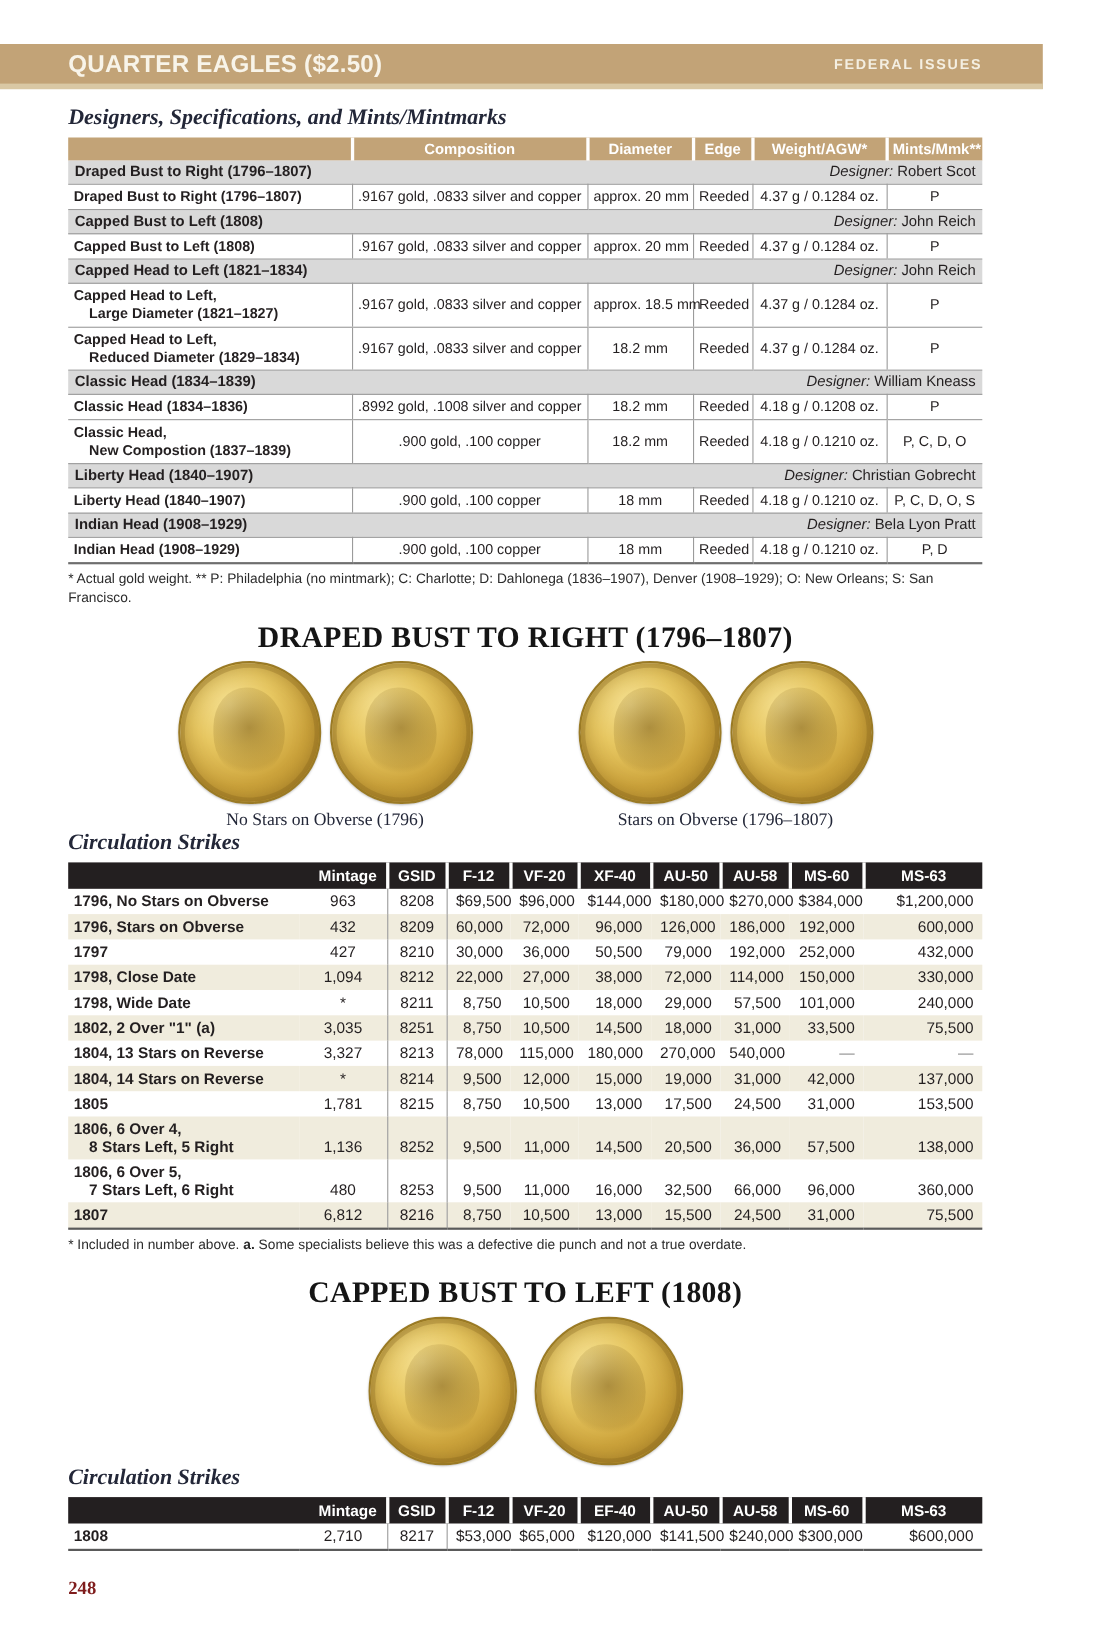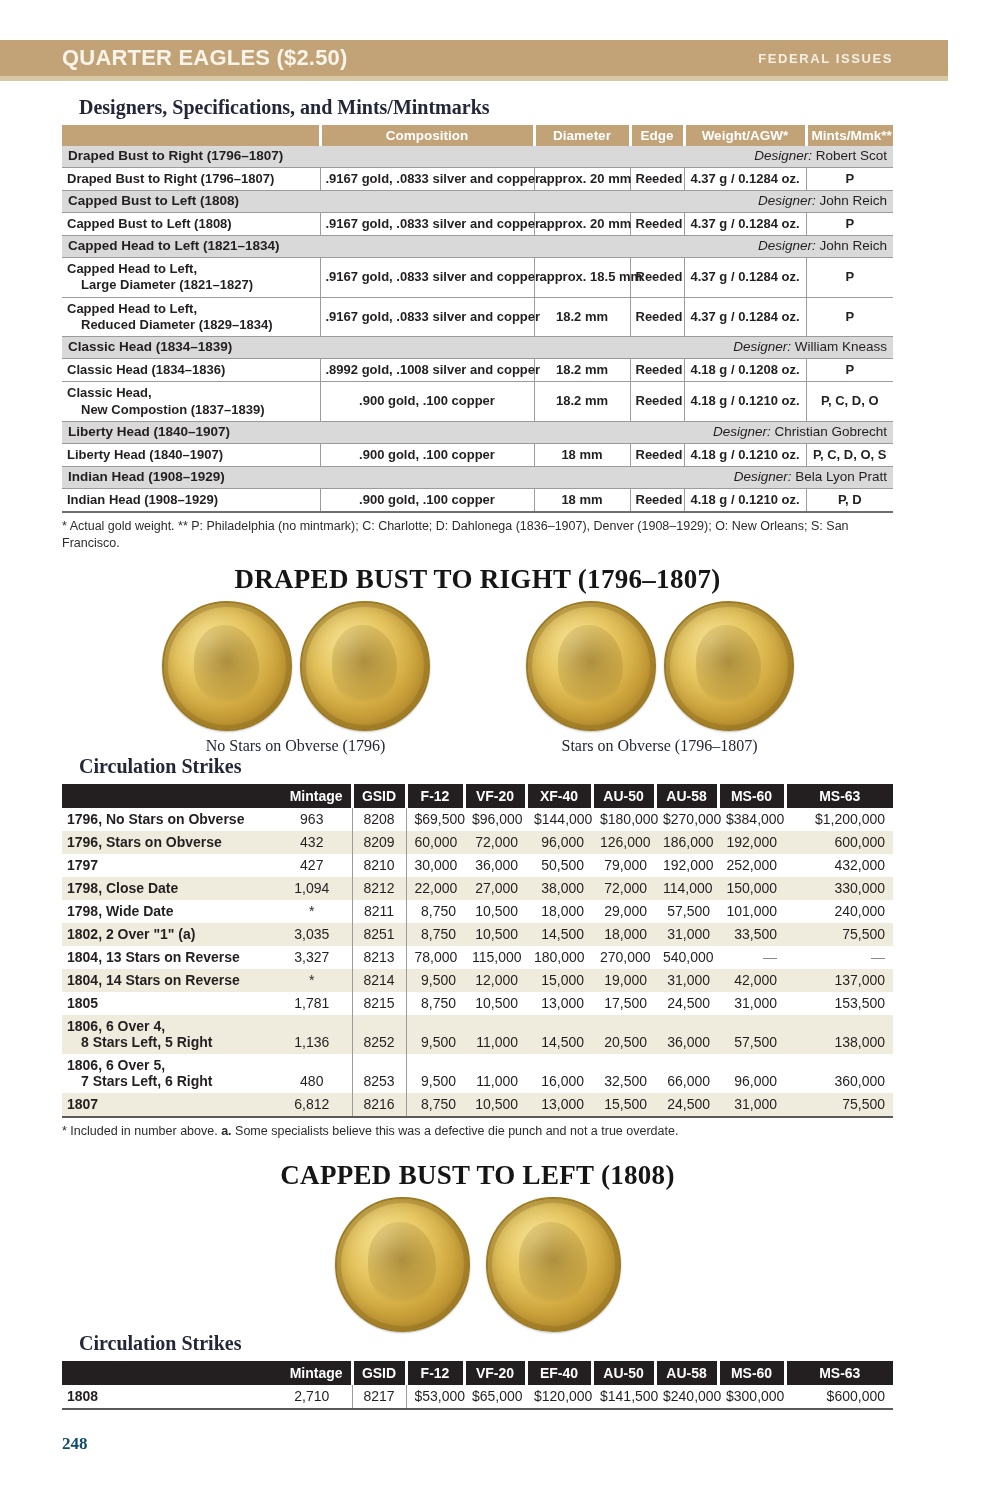--- a/index.html
+++ b/index.html
@@ -11,26 +11,26 @@
   .band { position:absolute; top:40px; left:0; width:1000px; height:41px;
           background:#c2a377; border-bottom:5px solid #d9c8a4;
           display:flex; align-items:center; justify-content:space-between;
           padding:0 107px 0 62px; }
   .band-title { color:#f8f4e9; font-size:22px; font-weight:bold; letter-spacing:.2px; }
   .band-right { color:#f4efe2; font-size:13px; font-weight:bold; letter-spacing:1.6px; }
 
   .content { position:absolute; left:62px; top:96px; width:831px; }
 
   h2.sub { font-family:"Liberation Serif", serif; font-size:20px; font-weight:bold;
-           color:#232738; margin:0 0 6px 17px; }
+           color:#232738; margin:0 0 6px 0;font-style:italic; }
 
   
   table { border-collapse:collapse; width:831px; table-layout:fixed; }
   .spec td { font-size:13px; line-height:1.25; padding:3px 5px;
-             border-bottom:1px solid #9b9b9b; vertical-align:middle;font-weight:bold; }
+             border-bottom:1px solid #9b9b9b; vertical-align:middle; }
   .spec .hd th { background:#c2a377; color:#fff; font-size:13.5px; font-weight:bold;
                  padding:3px 4px; text-align:center; border-left:3px solid #fff; }
   .spec .hd th:first-child { border-left:none; }
   .spec .sec td { background:#d9d9d9; font-weight:bold; font-size:13.5px; padding:2px 6px; }
   .spec .sec .sec-designer { float:right; font-weight:normal; }
   .spec .sec .sec-designer i { font-style:italic;text-align:center; }
   .spec td.cn { font-weight:bold; text-align:left; }
   .spec td.cn .ln2 { padding-left:14px; font-weight:bold; }
   .spec td.cc, .spec td.cd, .spec td.ce, .spec td.cw, .spec td.cm
        { text-align:center; border-left:1px solid #9b9b9b; white-space:nowrap; }
@@ -68,21 +68,21 @@
   .price td.rn .ln2 { padding-left:14px; }
   .price td.rm { text-align:center; }
   .price td.rg { text-align:center; border-left:1px solid #9b9b9b; }
   .price td.rv { text-align:right; }
   .price td.rv.first { border-left:1px solid #9b9b9b; }
   .price tr.beige td { background:#f0ecdd; }
   .price tbody tr:last-child td { border-bottom:2px solid #5a5a5a; }
   .price td .dash { color:#8a8a8a; }
 
   .page-number { position:absolute; left:62px; top:1434px;
-                 font-family:"Liberation Serif", serif; font-weight:bold; font-size:17px; color:#0c4a6e; } .mt6{margin-top:6px;} .mt10{margin-top:10px;}
+                 font-family:"Liberation Serif", serif; font-weight:bold; font-size:17px; color:#7f1d1d; } .mt6{margin-top:6px;} .mt10{margin-top:10px;}
   .mt12{margin-top:12px;} .mt14{margin-top:14px;} .mt20{margin-top:20px;}
 </style>
 </head>
 <body>
 
 <div class="page">
 
   <div class="band">
     <span class="band-title">QUARTER EAGLES ($2.50)</span>
     <span class="band-right">FEDERAL ISSUES</span>

